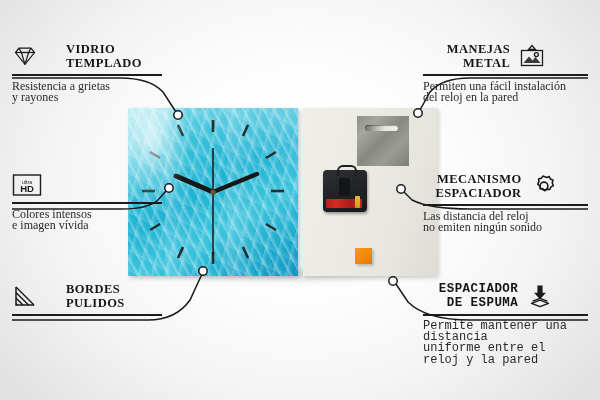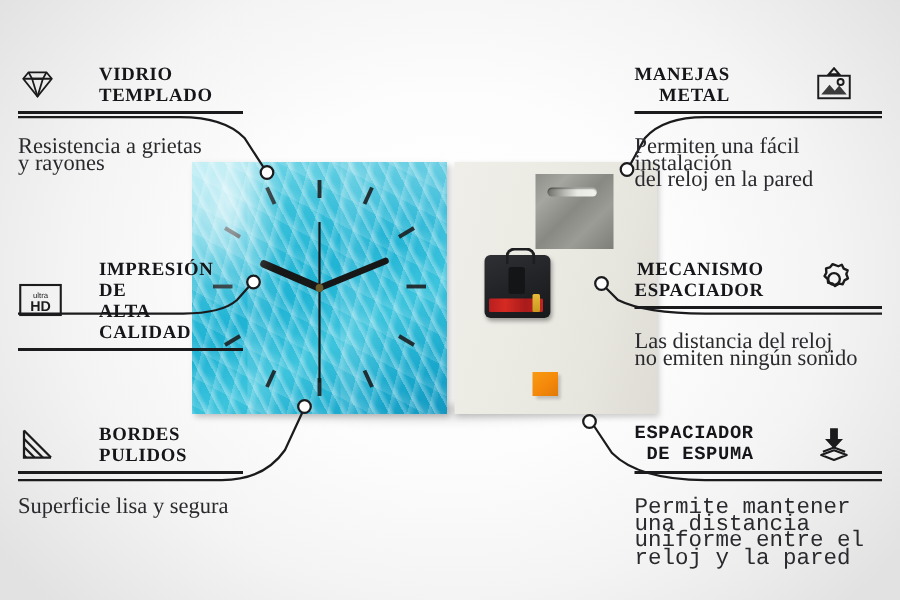--- a/index.html
+++ b/index.html
@@ -87,30 +87,30 @@
     background:#141517;border-radius:2px;
   }
   .foam{
     position:absolute;left:52px;top:140px;width:17px;height:16px;
     background:linear-gradient(140deg,#f79a12 0%,#f5880a 55%,#e07a06 100%);
     box-shadow:2px 2px 2px rgba(0,0,0,.18);
   }
   
   .feat{position:absolute;}
   .feat-head{display:flex;align-items:center;gap:9px;}
-  .feat.right .feat-head{justify-content:space-between;}
+  .feat.right .feat-head{justify-content:center;}
   .feat-title{
     font-size:12.5px;line-height:14px;letter-spacing:.45px;
     color:#16161a;font-weight:700;white-space:pre-line;
   }
   .feat.left .feat-title{text-align:left;}
   .feat.right .feat-title{text-align:right;}
   .rule{height:1.6px;background:#1b1b1d;margin-top:4px;}
   .feat-sub{
-    margin-top:17px;font-size:15px;line-height:11.4px;color:#2a2a2e;
+    margin-top:5px;font-size:12px;line-height:11.4px;color:#2a2a2e;
     white-space:pre-line;
   }
   .feat.right .feat-sub{text-align:left;}
   .icon{flex:0 0 auto;width:45px;height:26px;display:block;}
   
   .connectors{position:absolute;left:0;top:0;width:600px;height:400px;pointer-events:none;}
 </style>
 </head>
 <body>
 
@@ -197,42 +197,41 @@
 
   <div class="feat left" style="left:12px;top:172px;width:150px;">
     <div class="feat-head">
       <span class="icon">
         <svg viewBox="0 0 30 26" width="30" height="26">
           <rect x="1.5" y="3" width="27" height="20" fill="none" stroke="#1b1b1d" stroke-width="1.4"></rect>
           <text x="15" y="11.5" font-family="Liberation Sans, sans-serif" font-size="5.2" fill="#1b1b1d" text-anchor="middle">ultra</text>
           <text x="15" y="20.3" font-family="Liberation Sans, sans-serif" font-size="9.5" font-weight="bold" fill="#1b1b1d" text-anchor="middle">HD</text>
         </svg>
       </span>
-      <span class="feat-title">IMPRESIÓN DE
-ALTA CALIDAD</span>
-    </div>
-    <div class="rule"></div>
+    </div>
+    <div class="rule"></div>
+    <div class="feat-sub">Colores intensos
+e imagen vívida</div>
   </div>
 
   <div class="feat left" style="left:12px;top:282px;width:150px;">
     <div class="feat-head">
       <span class="icon">
         <svg viewBox="0 0 26 26" width="26" height="26" stroke="#1b1b1d" stroke-width="1.5" fill="none">
           <path d="M4 4 L22 22"></path>
             <path d="M4 9.5 L16.5 22"></path>
             <path d="M4 15 L11 22"></path>
           <path d="M4 20.5 L5.5 22"></path>
             <path d="M4 4 V22 H22"></path>
         </svg>
       </span>
       <span class="feat-title">BORDES
 PULIDOS</span>
     </div>
     <div class="rule"></div>
-    <div class="feat-sub">Superficie lisa y segura</div>
   </div>
 
   <div class="feat right" style="right:12px;top:42px;width:165px;">
     <div class="feat-head">
       <span class="feat-title">MANEJAS
 METAL</span>
       <span class="icon">
         <svg viewBox="0 0 26 26" width="26" height="26" fill="none" stroke="#1b1b1d" stroke-width="1.3">
           <path d="M13 2.5 L16.5 6.5 H9.5 Z"></path>
           <rect x="2.5" y="7.5" width="21" height="15"></rect>

